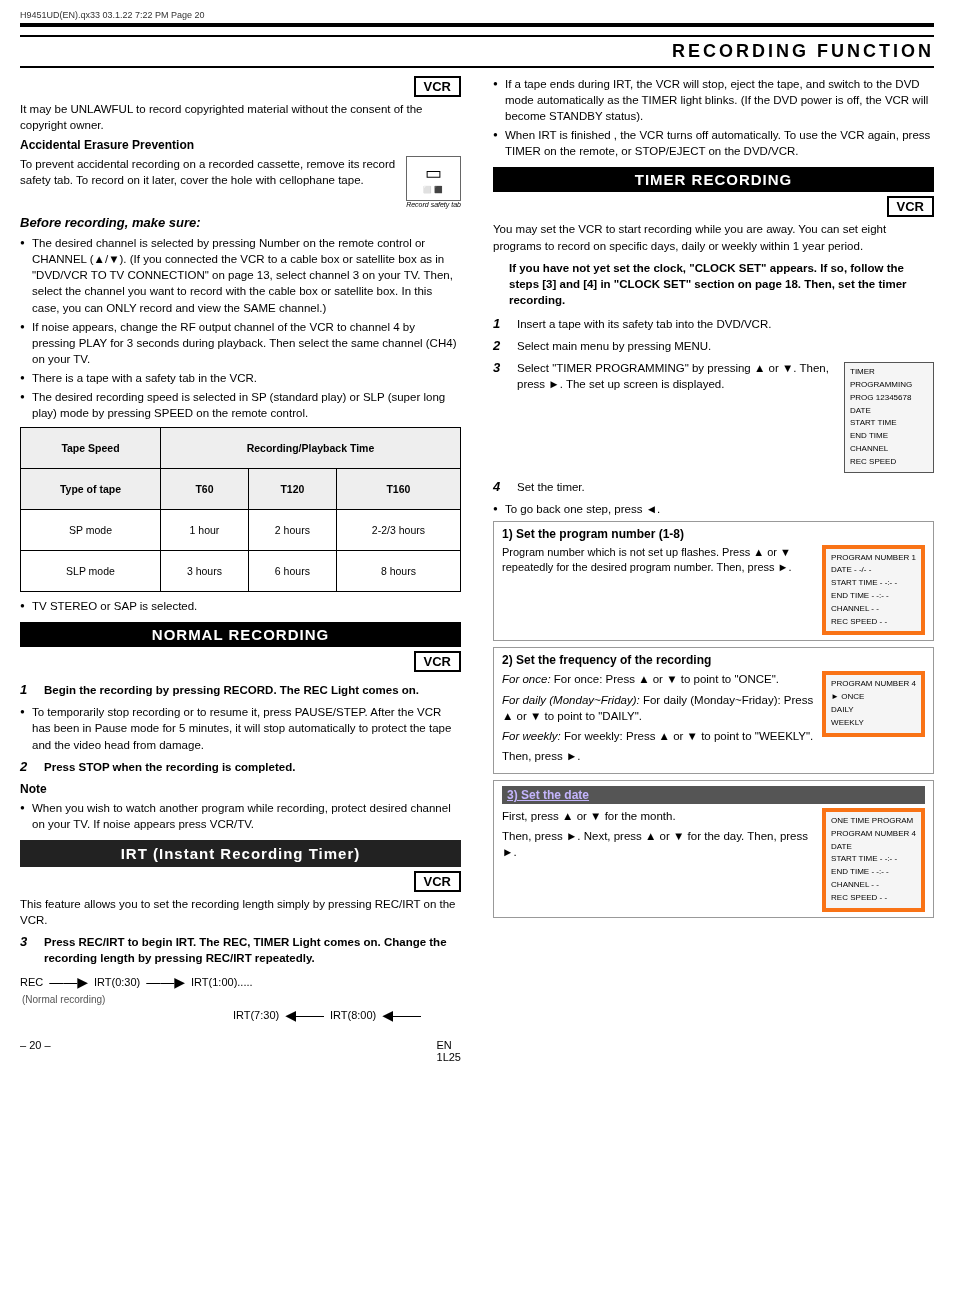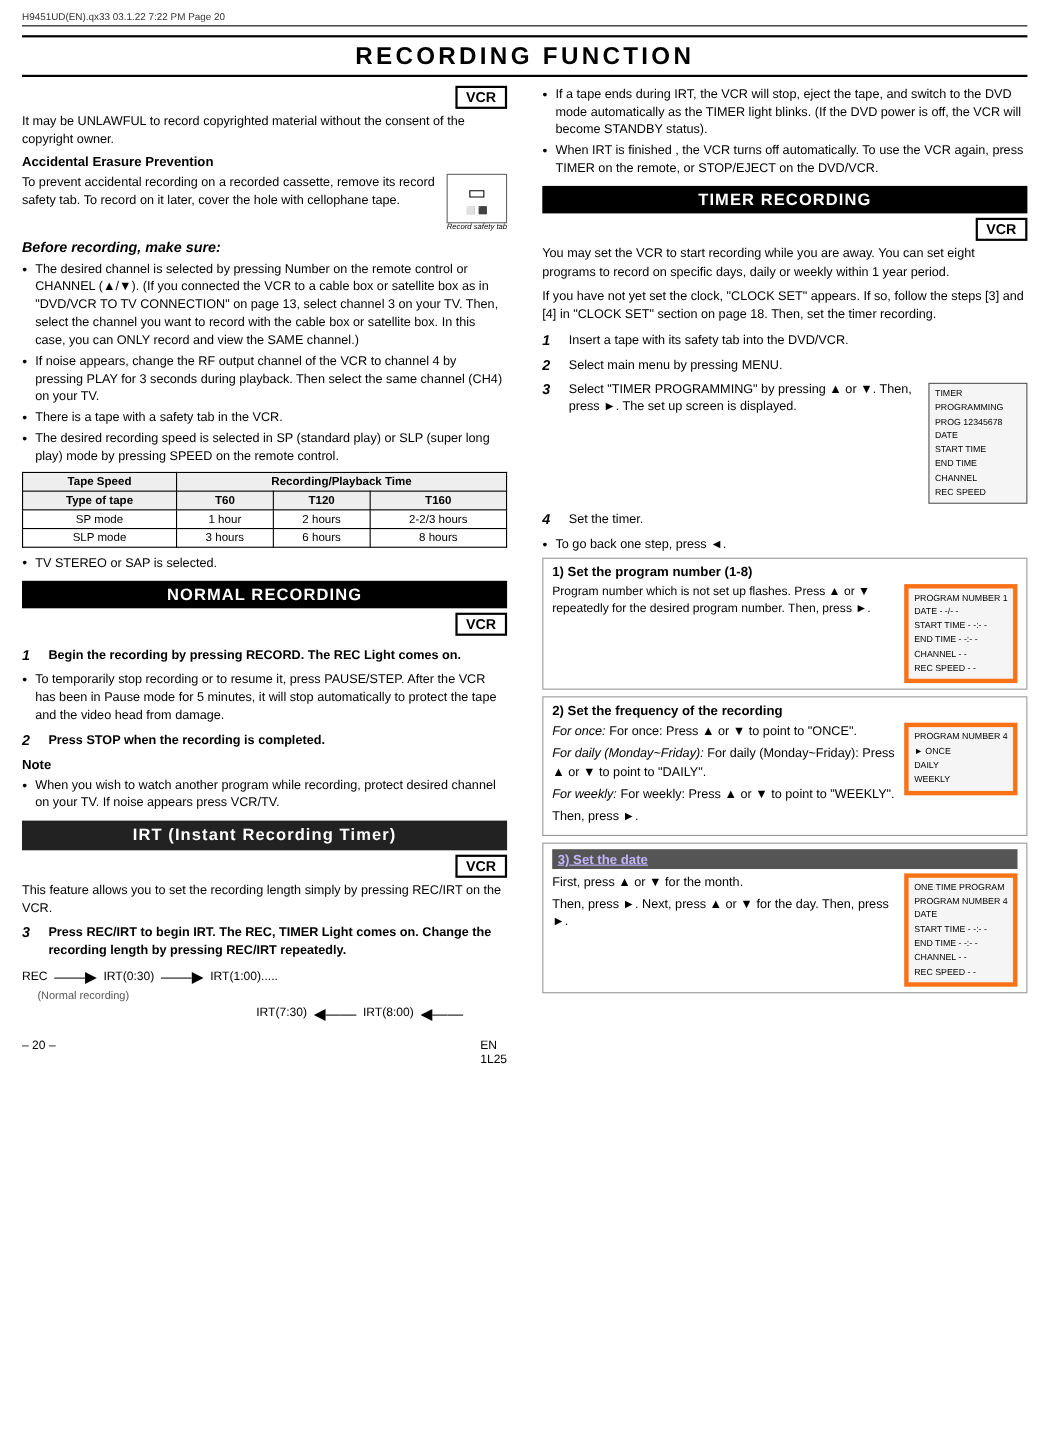--- a/index.html
+++ b/index.html
@@ -12,28 +12,28 @@
       color: #000;
       padding: 10px 20px;
     }
 
     .page-header {
       font-size: 9px;
       color: #333;
       display: flex;
       justify-content: space-between;
       margin-bottom: 4px;
-      border-bottom: 1px solid #000000;
+      border-bottom: 4px solid #000000;
       padding-bottom: 3px;
       align-items: flex-end;
     }
 
     .page-title {
-      text-align: center;
-      font-size: 22px;
+      text-align: right;
+      font-size: 18px;
       font-weight: bold;
       letter-spacing: 3px;
       margin: 8px 0;
       border-top: 2px solid #000;
       border-bottom: 2px solid #000;
       padding: 4px 0;
     }
 
     .two-col {
       display: flex;
@@ -125,21 +125,21 @@
     .tape-table {
       width: 100%;
       border-collapse: collapse;
       font-size: 10.5px;
       margin: 6px 0;
     }
 
     .tape-table th, .tape-table td {
       border: 1px solid #000;
       text-align: center;
-      padding: 2px 4px;
+      padding: 14px 4px;
     }
 
     .tape-table th {
       background: #eee;
       font-weight: bold;
     }
 
     .step-row {
       display: flex;
       align-items: flex-start;
@@ -173,24 +173,25 @@
     }
 
     
     .timer-intro-text {
       font-size: 11.5px;
       line-height: 1.4;
       margin-bottom: 6px;
     }
 
     .timer-important {
-      font-weight: normal;
+      font-weight: bold;
       font-size: 11.5px;
       line-height: 1.4;
       margin-bottom: 8px;
+      margin-left: 16px;
     }
 
     .set-section {
       border: 1px solid #999;
       margin-bottom: 6px;
       padding: 5px 8px;
     }
 
     .set-section-header {
       font-weight: bold;
@@ -405,21 +406,21 @@
     </div>
 
     <div class="irt-diagram">
       <div style="display:flex; align-items:center; gap:6px; margin-bottom:4px;">
         <span>REC</span>
         <span style="font-size:14px;">——▶</span>
         <span>IRT(0:30)</span>
         <span style="font-size:14px;">——▶</span>
         <span>IRT(1:00).....</span>
       </div>
-      <div style="font-size:10px; color:#555; margin-left:14px; margin-bottom:2px;">(Normal recording)</div>
+      <div style="font-size:10px; color:#555; margin-left:2px; margin-bottom:2px;">(Normal recording)</div>
       <div style="display:flex; align-items:center; gap:6px; flex-direction:row-reverse; margin-right:40px;">
         <span style="font-size:14px;">◀——</span>
         <span>IRT(8:00)</span>
         <span style="font-size:14px;">◀——</span>
         <span>IRT(7:30)</span>
       </div>
     </div>
 
     <div class="page-footer">
       <span>– 20 –</span>

